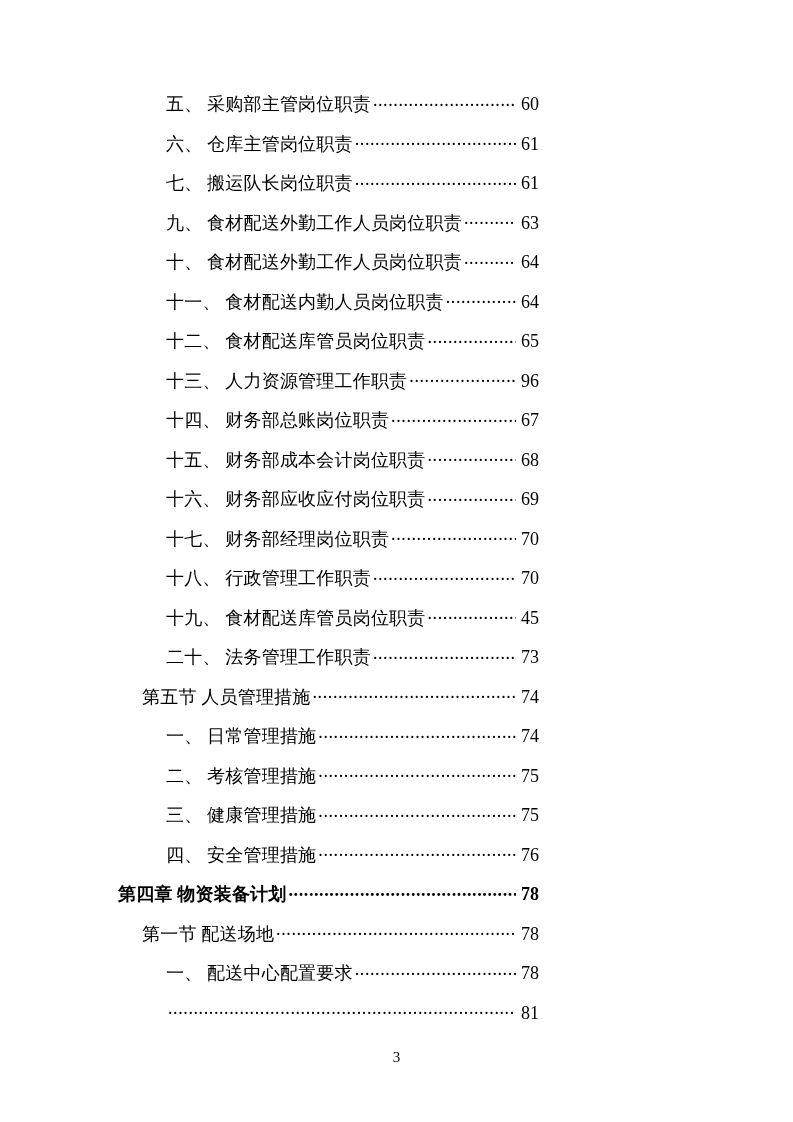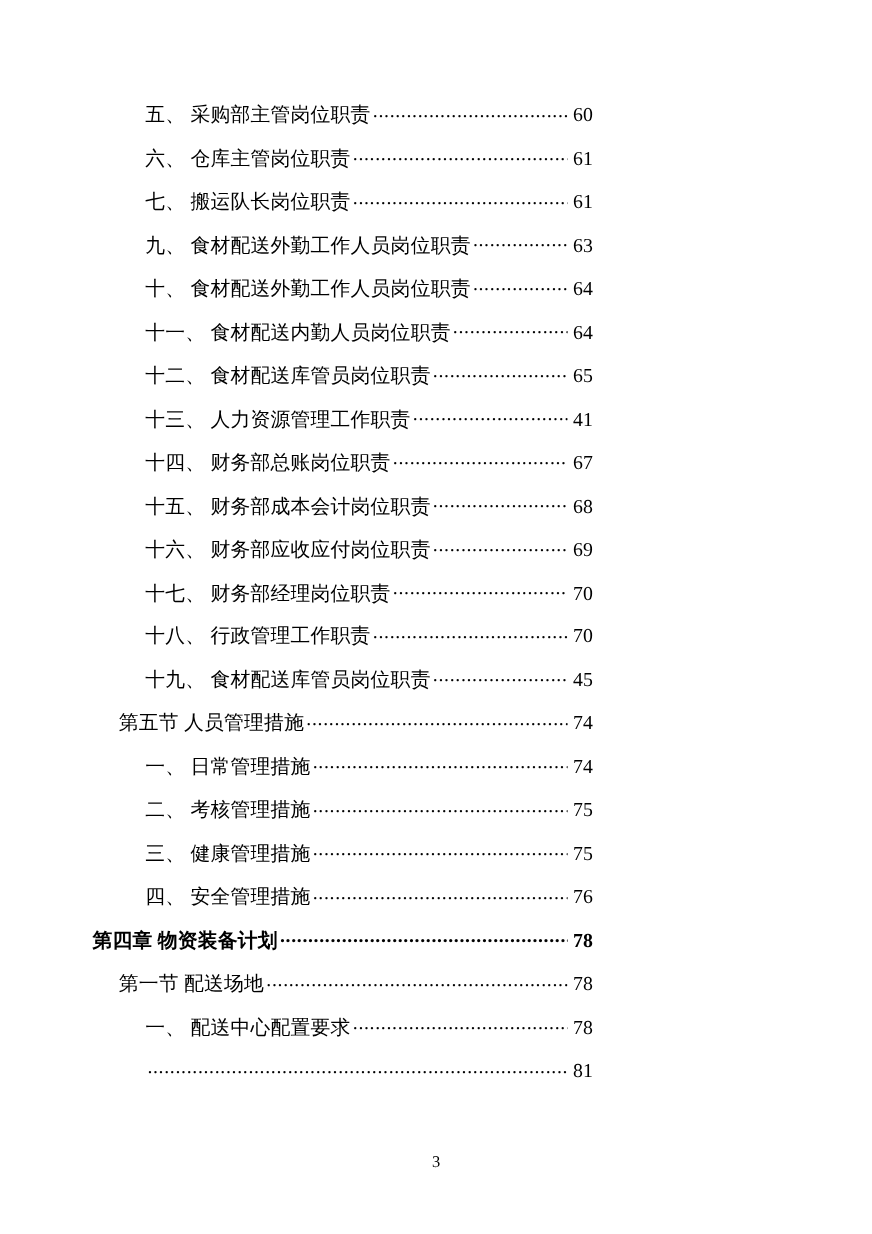--- a/index.html
+++ b/index.html
@@ -13,21 +13,21 @@
     font-family: "Liberation Serif", "DejaVu Serif", serif;
     color: #000000;
     position: relative;
     overflow: hidden;
   }
   .page {
     width: 661px;
     height: 1122px;
     position: relative;
     box-sizing: border-box;
-    padding: 92px 118px 0 84px;
+    padding: 92px 118px 0 118px;
   }
   .toc {
     width: 100%;
   }
   .toc-entry {
     display: flex;
     align-items: baseline;
     font-size: 18px;
     line-height: 1.0;
     margin-bottom: 18.5px;
@@ -113,21 +113,21 @@
         <span class="page-num">64</span>
       </div>
       <div class="toc-entry lvl-item">
         <span class="label">十二、 食材配送库管员岗位职责</span>
         <span class="leader"></span>
         <span class="page-num">65</span>
       </div>
       <div class="toc-entry lvl-item">
         <span class="label">十三、 人力资源管理工作职责</span>
         <span class="leader"></span>
-        <span class="page-num">41</span>
+        <span class="page-num">96</span>
       </div>
       <div class="toc-entry lvl-item">
         <span class="label">十四、 财务部总账岗位职责</span>
         <span class="leader"></span>
         <span class="page-num">67</span>
       </div>
       <div class="toc-entry lvl-item">
         <span class="label">十五、 财务部成本会计岗位职责</span>
         <span class="leader"></span>
         <span class="page-num">68</span>
@@ -144,20 +144,25 @@
       </div>
       <div class="toc-entry lvl-item">
         <span class="label">十八、 行政管理工作职责</span>
         <span class="leader"></span>
         <span class="page-num">70</span>
       </div>
       <div class="toc-entry lvl-item">
         <span class="label">十九、 食材配送库管员岗位职责</span>
         <span class="leader"></span>
         <span class="page-num">45</span>
+      </div>
+      <div class="toc-entry lvl-item">
+        <span class="label">二十、 法务管理工作职责</span>
+        <span class="leader"></span>
+        <span class="page-num">73</span>
       </div>
       <div class="toc-entry lvl-section">
         <span class="label">第五节  人员管理措施</span>
         <span class="leader"></span>
         <span class="page-num">74</span>
       </div>
       <div class="toc-entry lvl-item">
         <span class="label">一、 日常管理措施</span>
         <span class="leader"></span>
         <span class="page-num">74</span>

